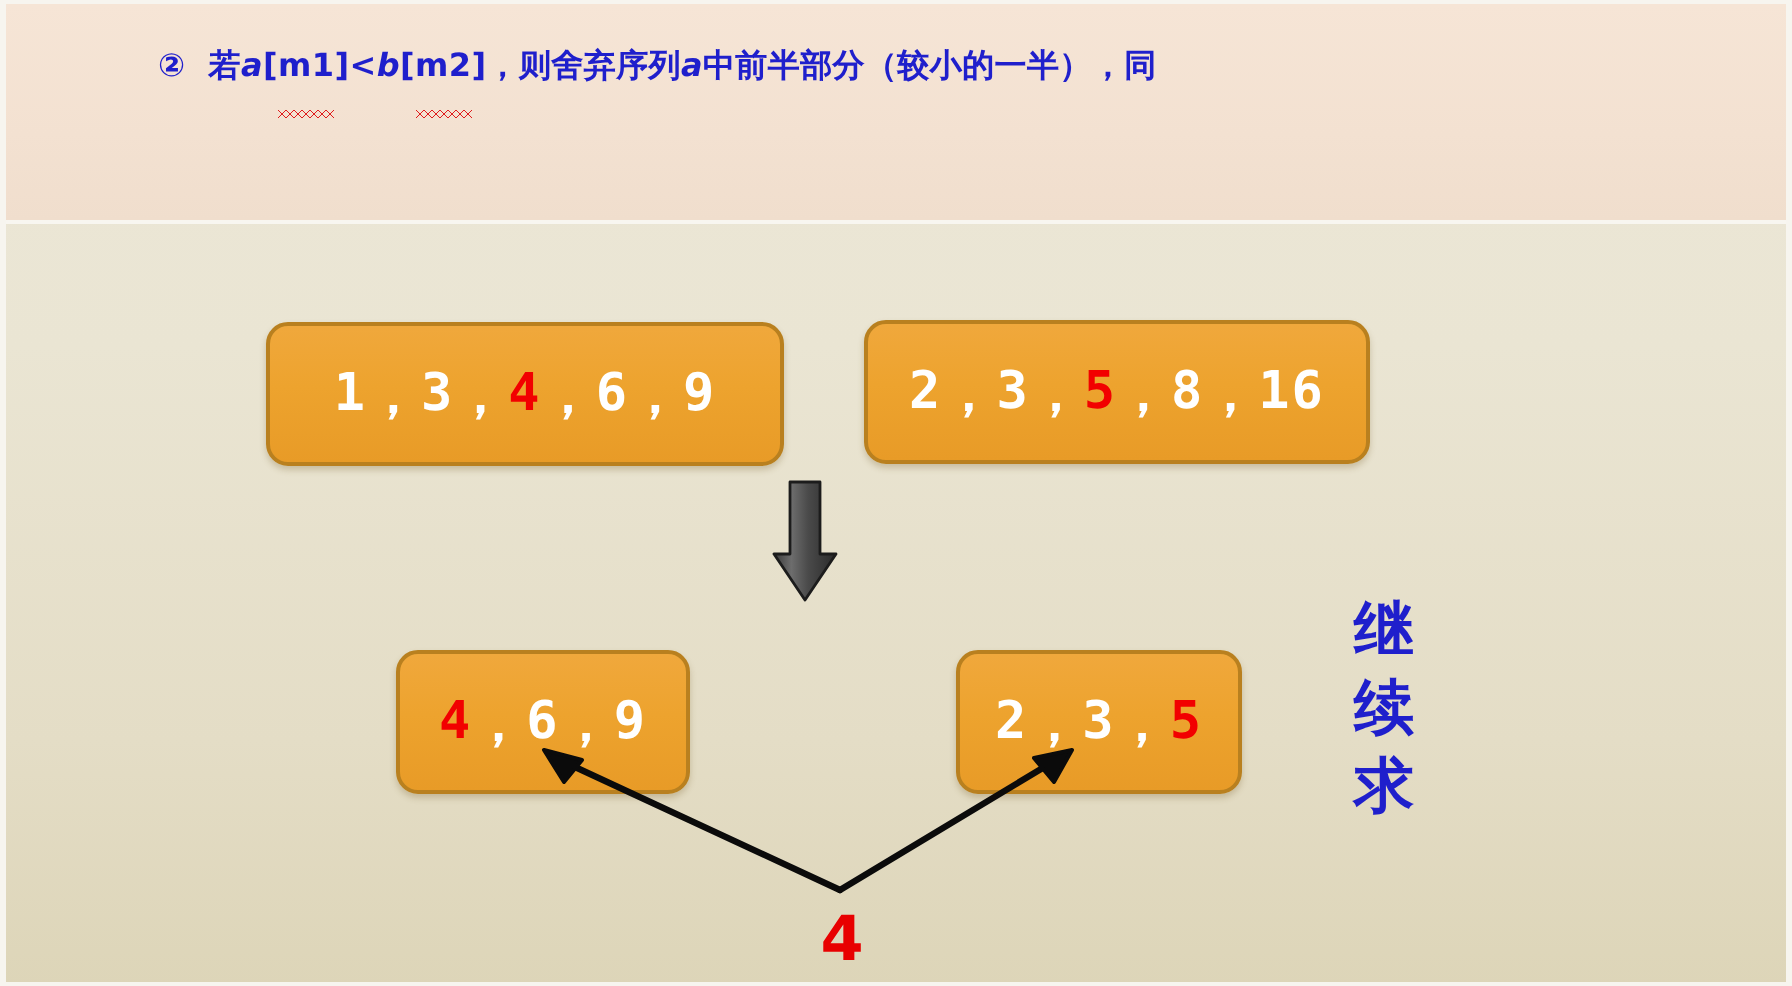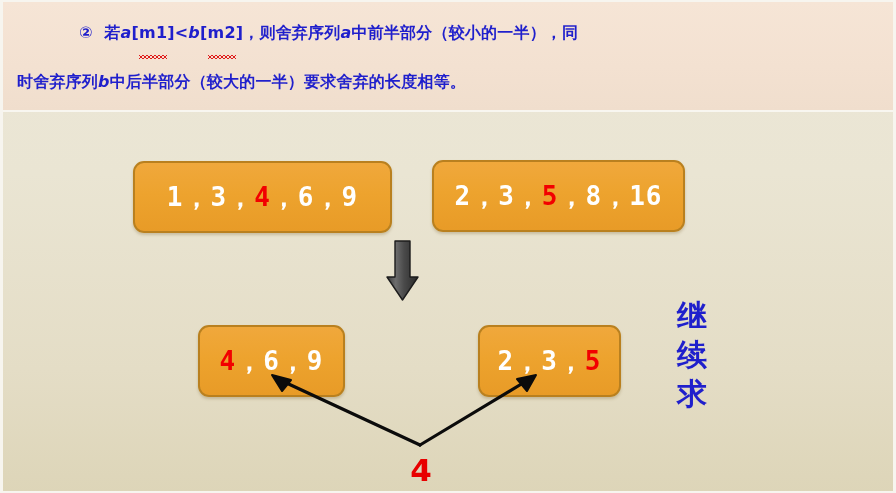--- a/index.html
+++ b/index.html
@@ -153,21 +153,20 @@
   }
 </style>
 </head>
 <body>
 
 <div id="slide">
 
   <div id="header-band">
     <div id="header-text">
       <div class="line1"><span>②</span>&nbsp; <span>若</span><span class="ital">a</span><span>[</span><span class="squiggle">m1</span><span>]&lt;</span><span class="ital">b</span><span>[</span><span class="squiggle">m2</span><span>]</span><span>，则舍弃序列</span><span class="ital">a</span><span>中前半部分（较小的一半），同</span></div>
-      <div class="line2"><span>时舍弃序列</span><span class="ital">b</span><span>中后半部分（较大的一半）要求舍弃的长度相等。</span></div>
     </div>
   </div>
 
   <div class="obox" id="box-a-full">
     <span>1</span>
       <span class="sep">，</span>
       <span>3</span>
       <span class="sep">，</span>
       <span class="hl">4</span>
       <span class="sep">，</span>

